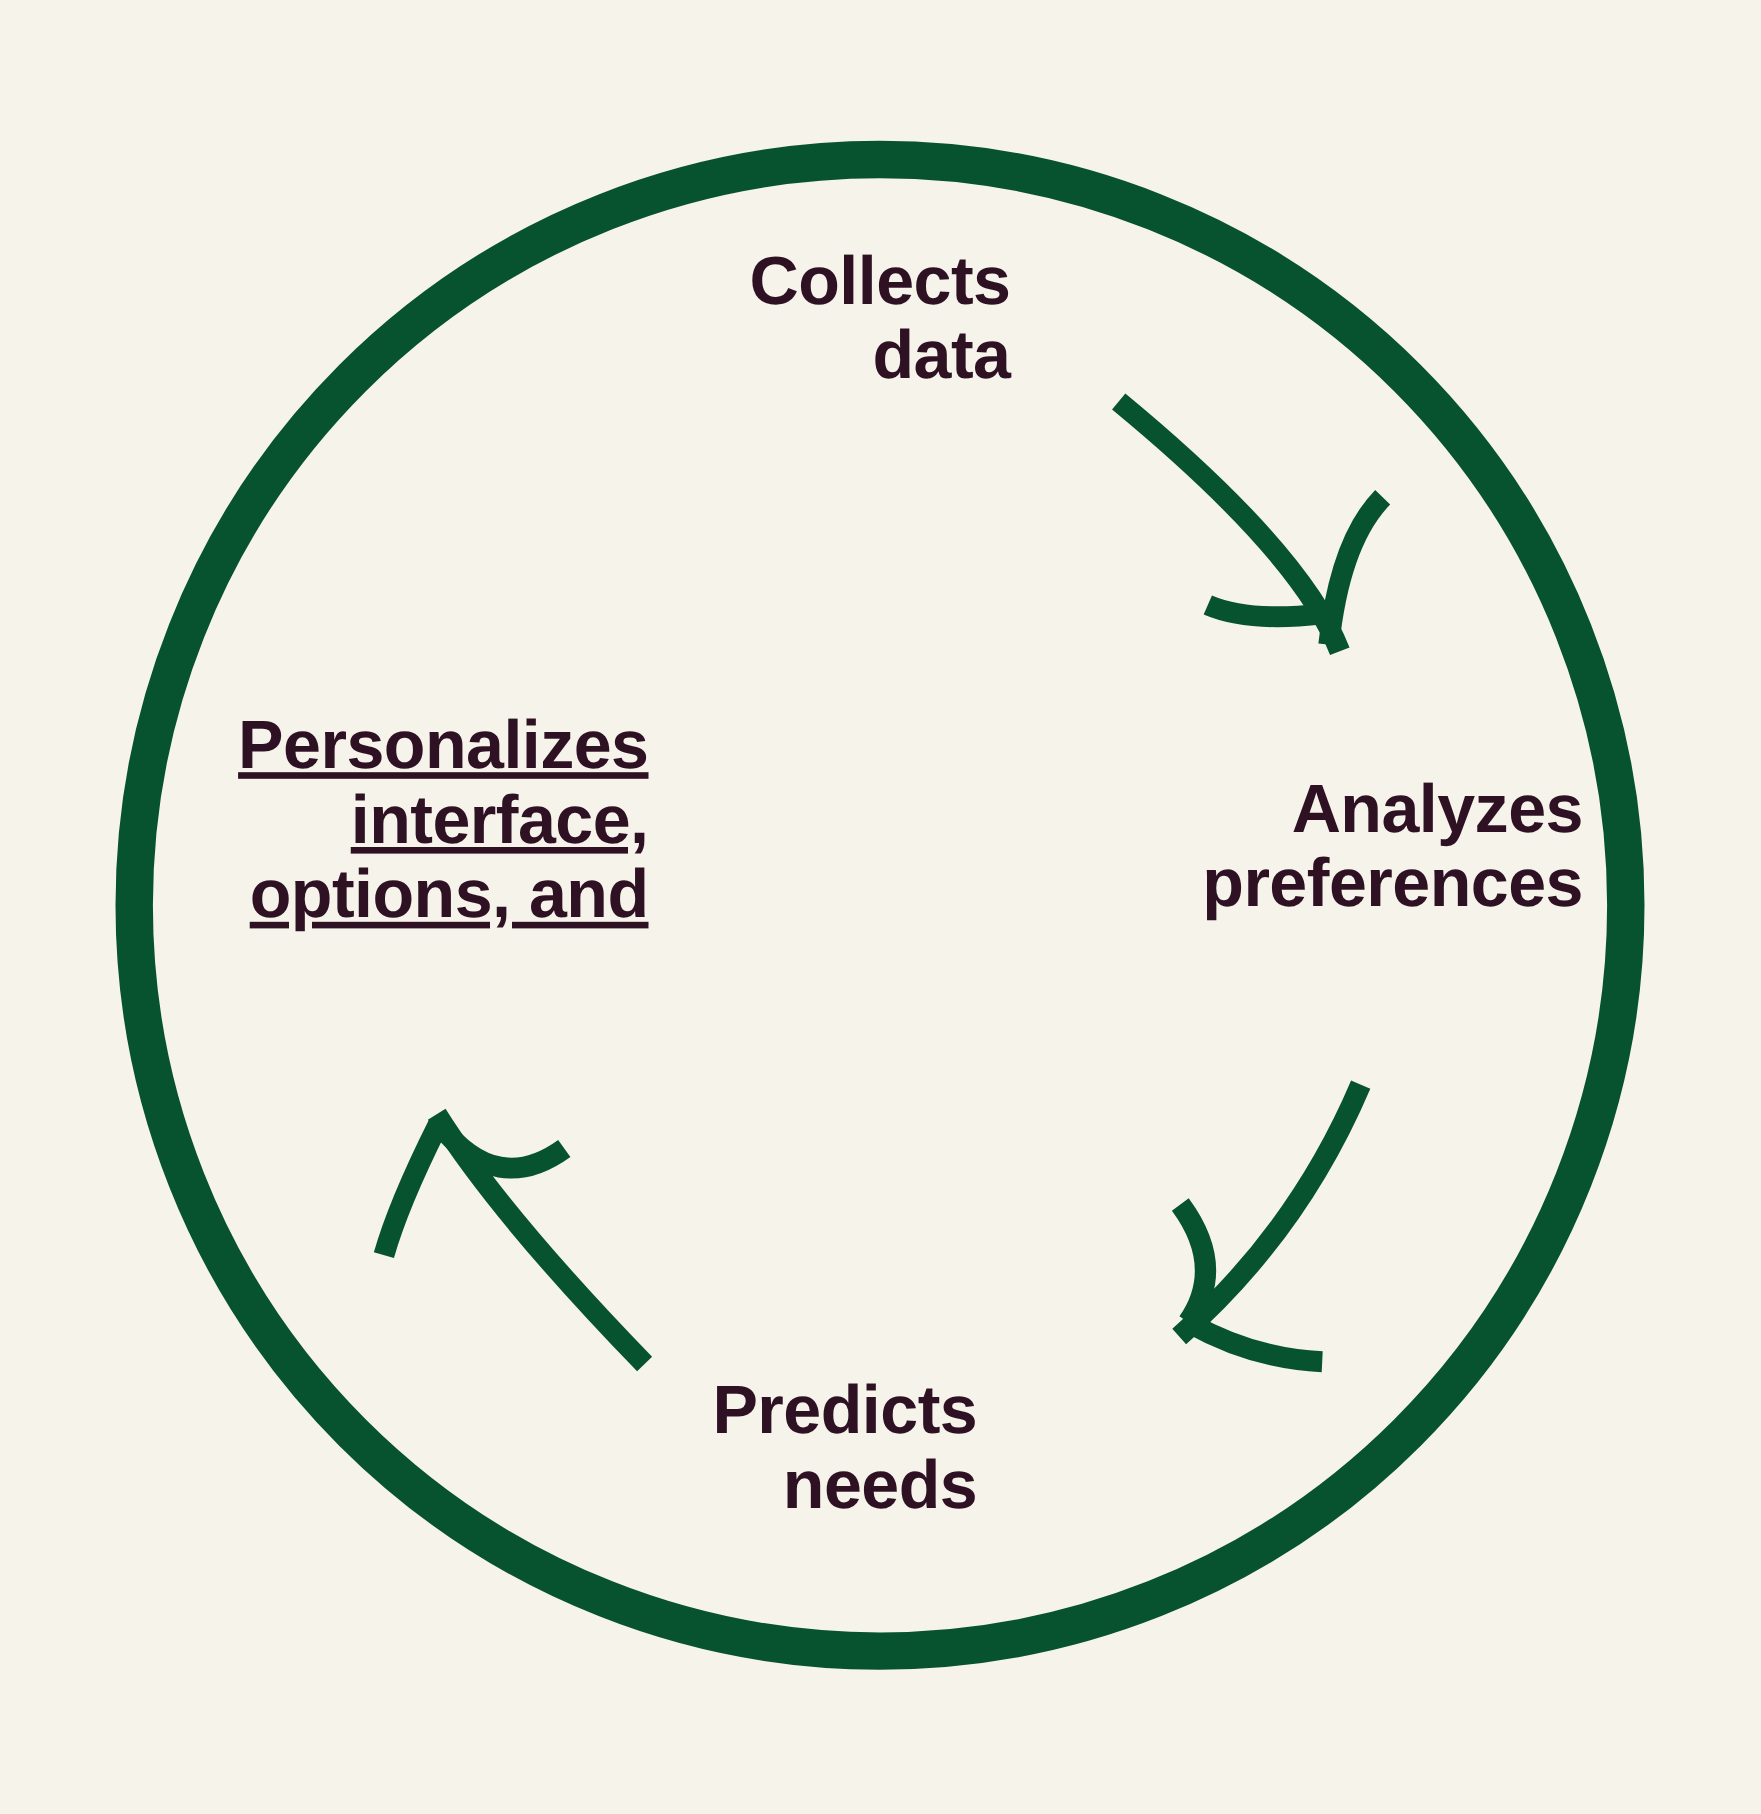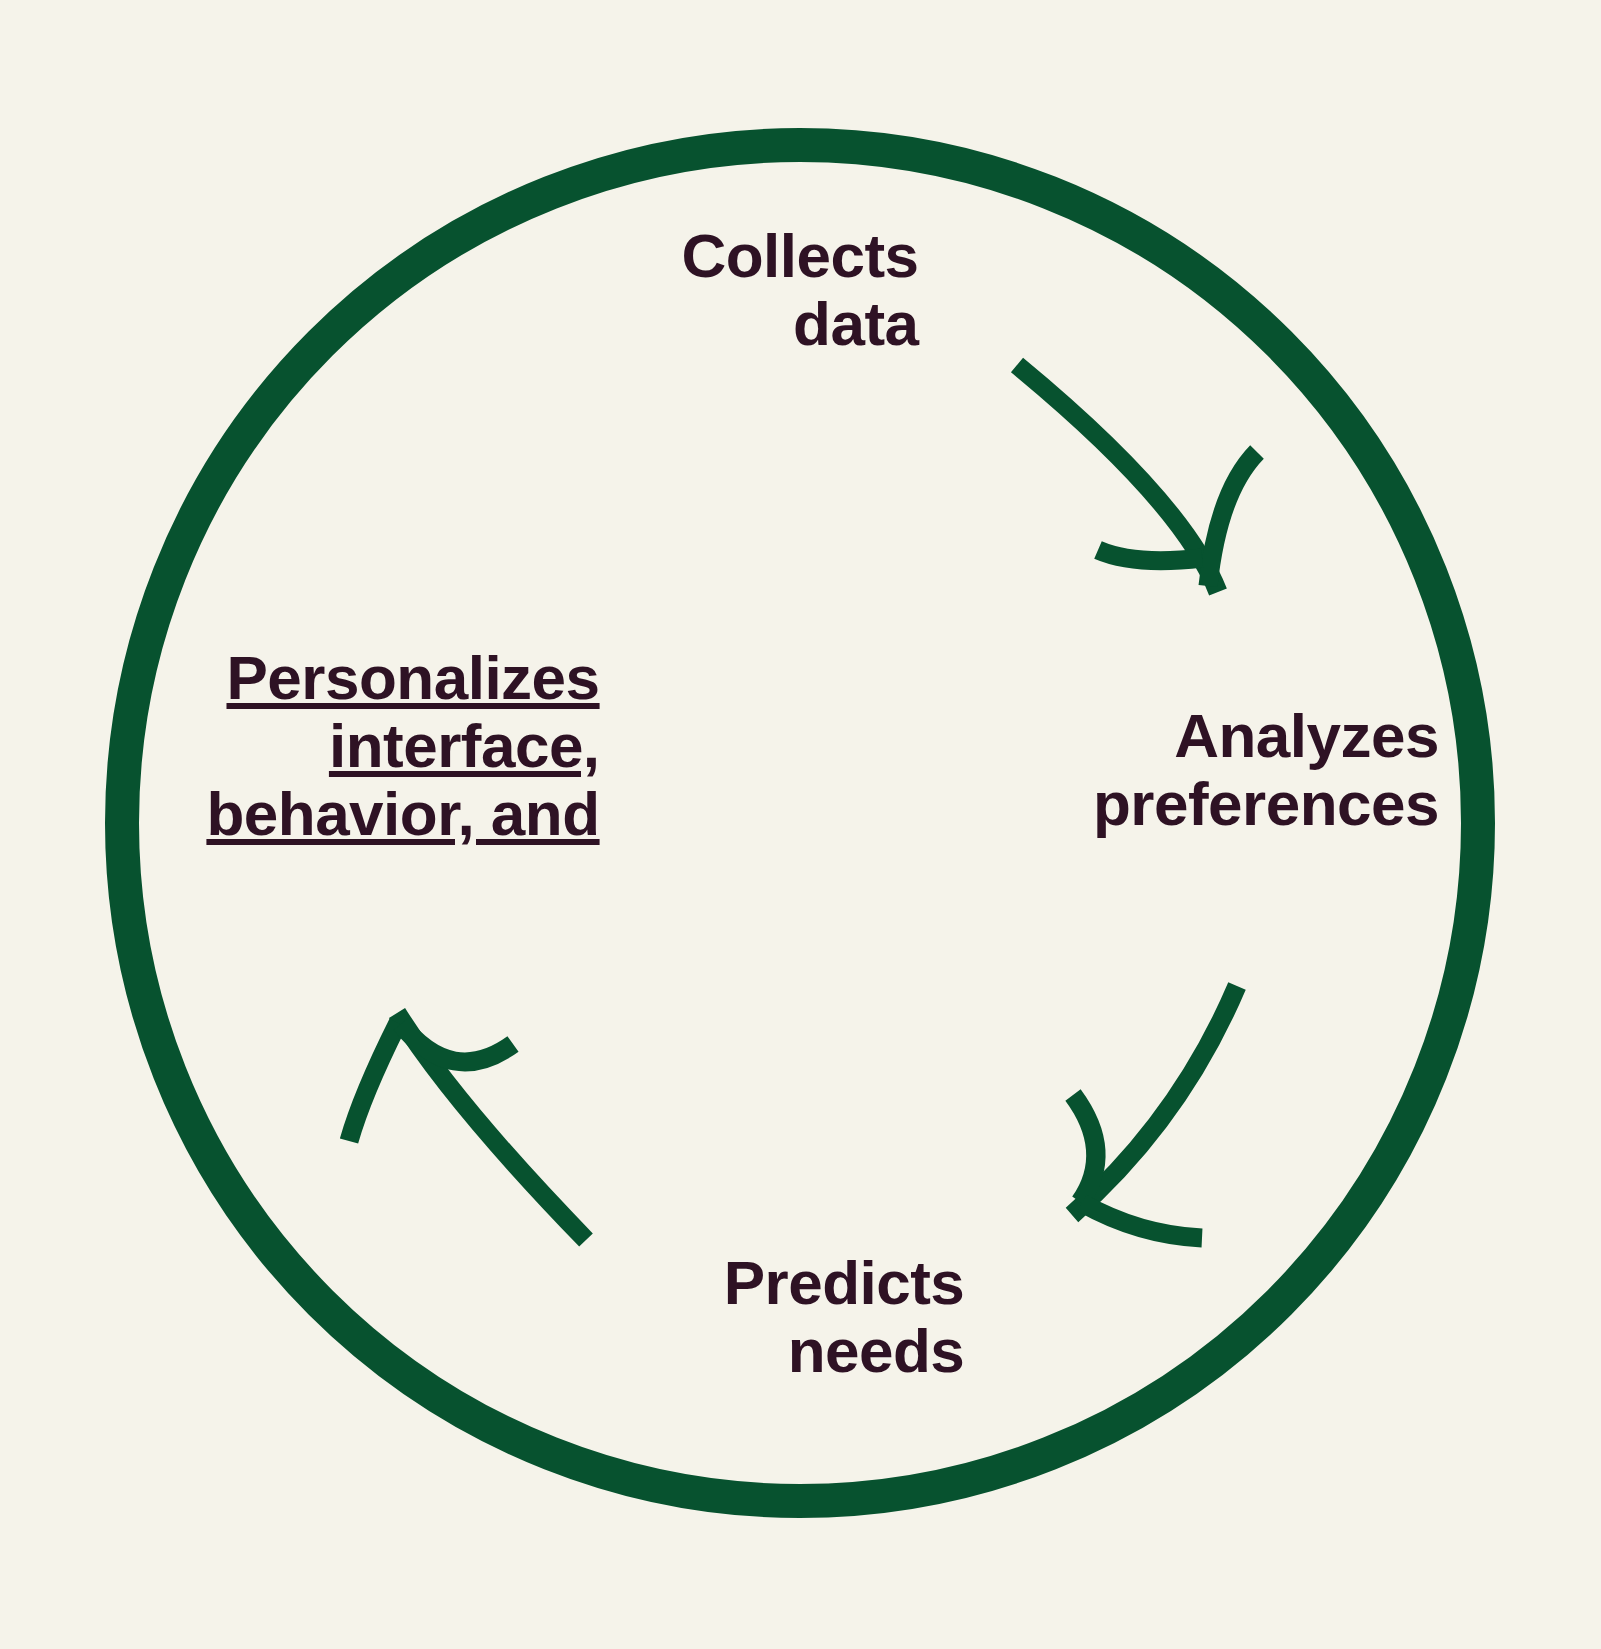--- a/index.html
+++ b/index.html
@@ -40,21 +40,21 @@
     font-weight: 600;
     letter-spacing: -0.5px;
     color: #2E1224;
     white-space: nowrap;
   }
   .stage .line {
     display: block;
   }
   #stage-top    { left: 800px;  top: 222px;  }
   #stage-right  { left: 1235px; top: 702px; margin-left: 31px;  }
-  #stage-bottom { left: 844px;  top: 1249px; }
+  #stage-bottom { left: 768px;  top: 1249px; }
   #stage-left   { left: 403px;  top: 644px; text-decoration: underline;  }
 </style>
 </head>
 <body>
 
 <div class="canvas">
 
   <svg class="diagram-svg" viewBox="0 0 1601 1649" xmlns="http://www.w3.org/2000/svg">
 
     <circle class="ring" cx="800" cy="823" r="678"></circle>
@@ -89,16 +89,16 @@
   </div>
 
   <div class="stage" id="stage-bottom">
     <span class="line">Predicts</span>
     <span class="line">needs</span>
   </div>
 
   <div class="stage" id="stage-left">
     <span class="line">Personalizes</span>
     <span class="line">interface,</span>
-    <span class="line">behavior, and</span>
+    <span class="line">options, and</span>
   </div>
 
 </div>
 
 </body></html>

